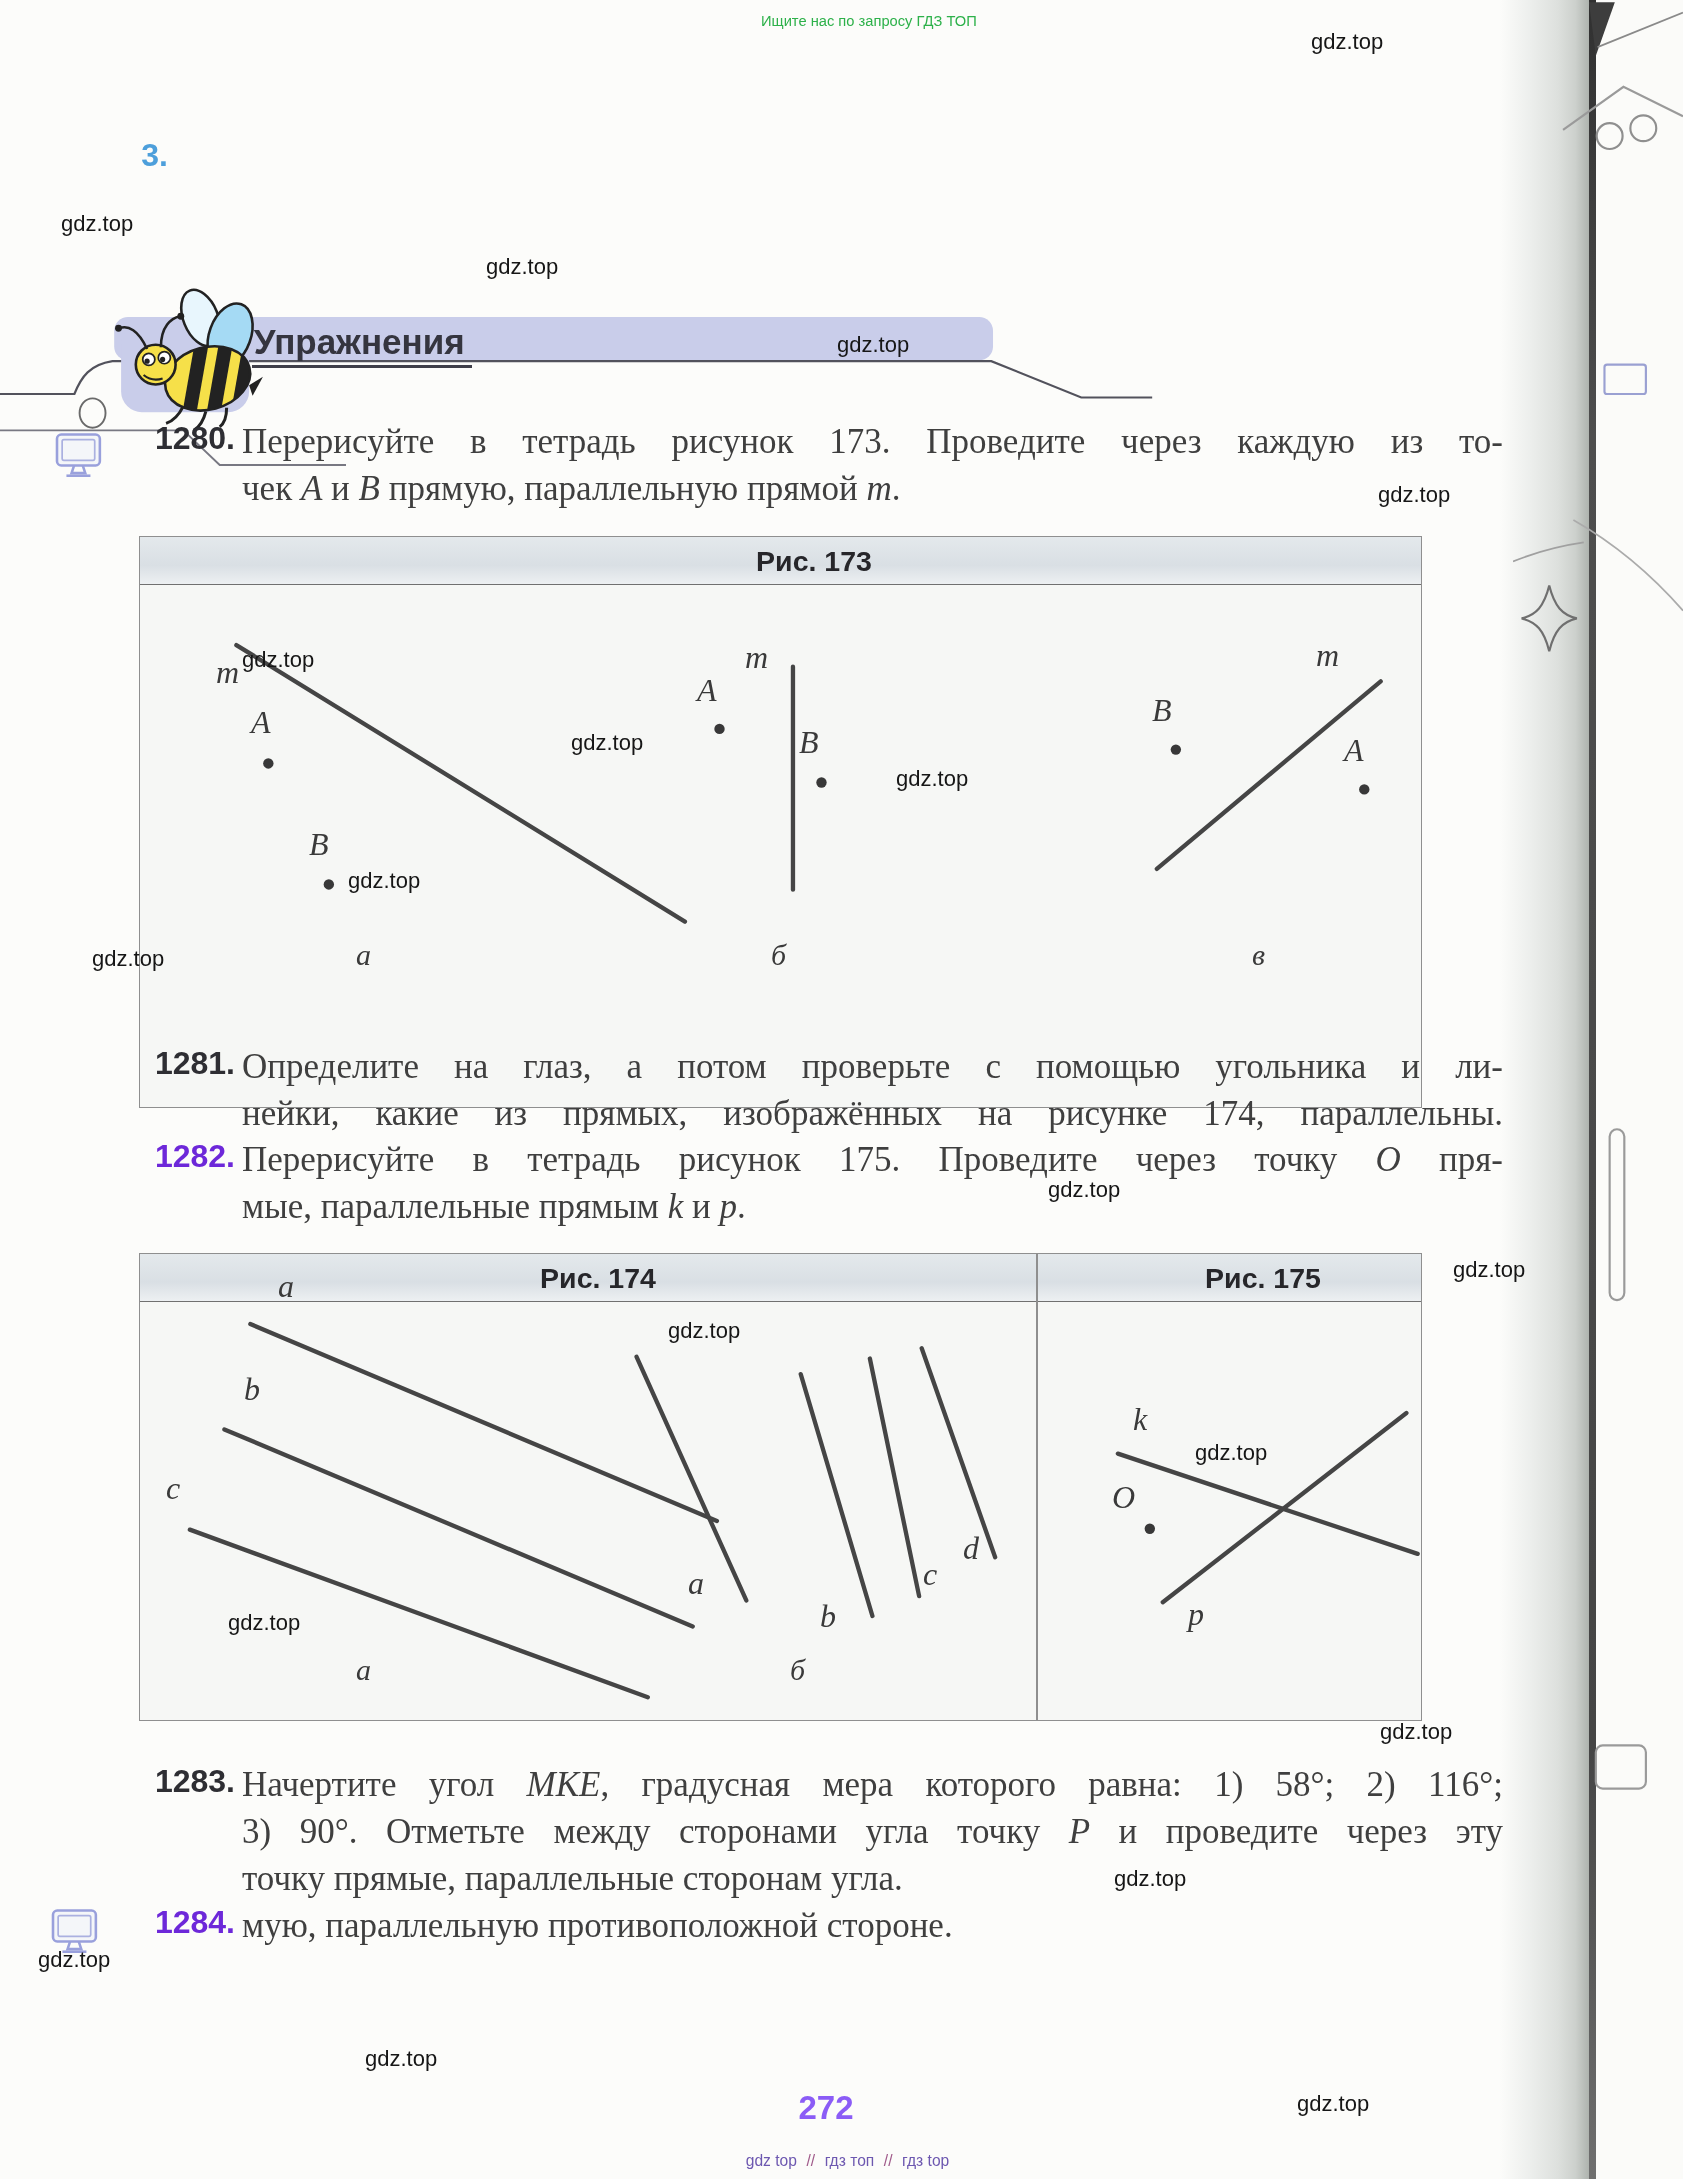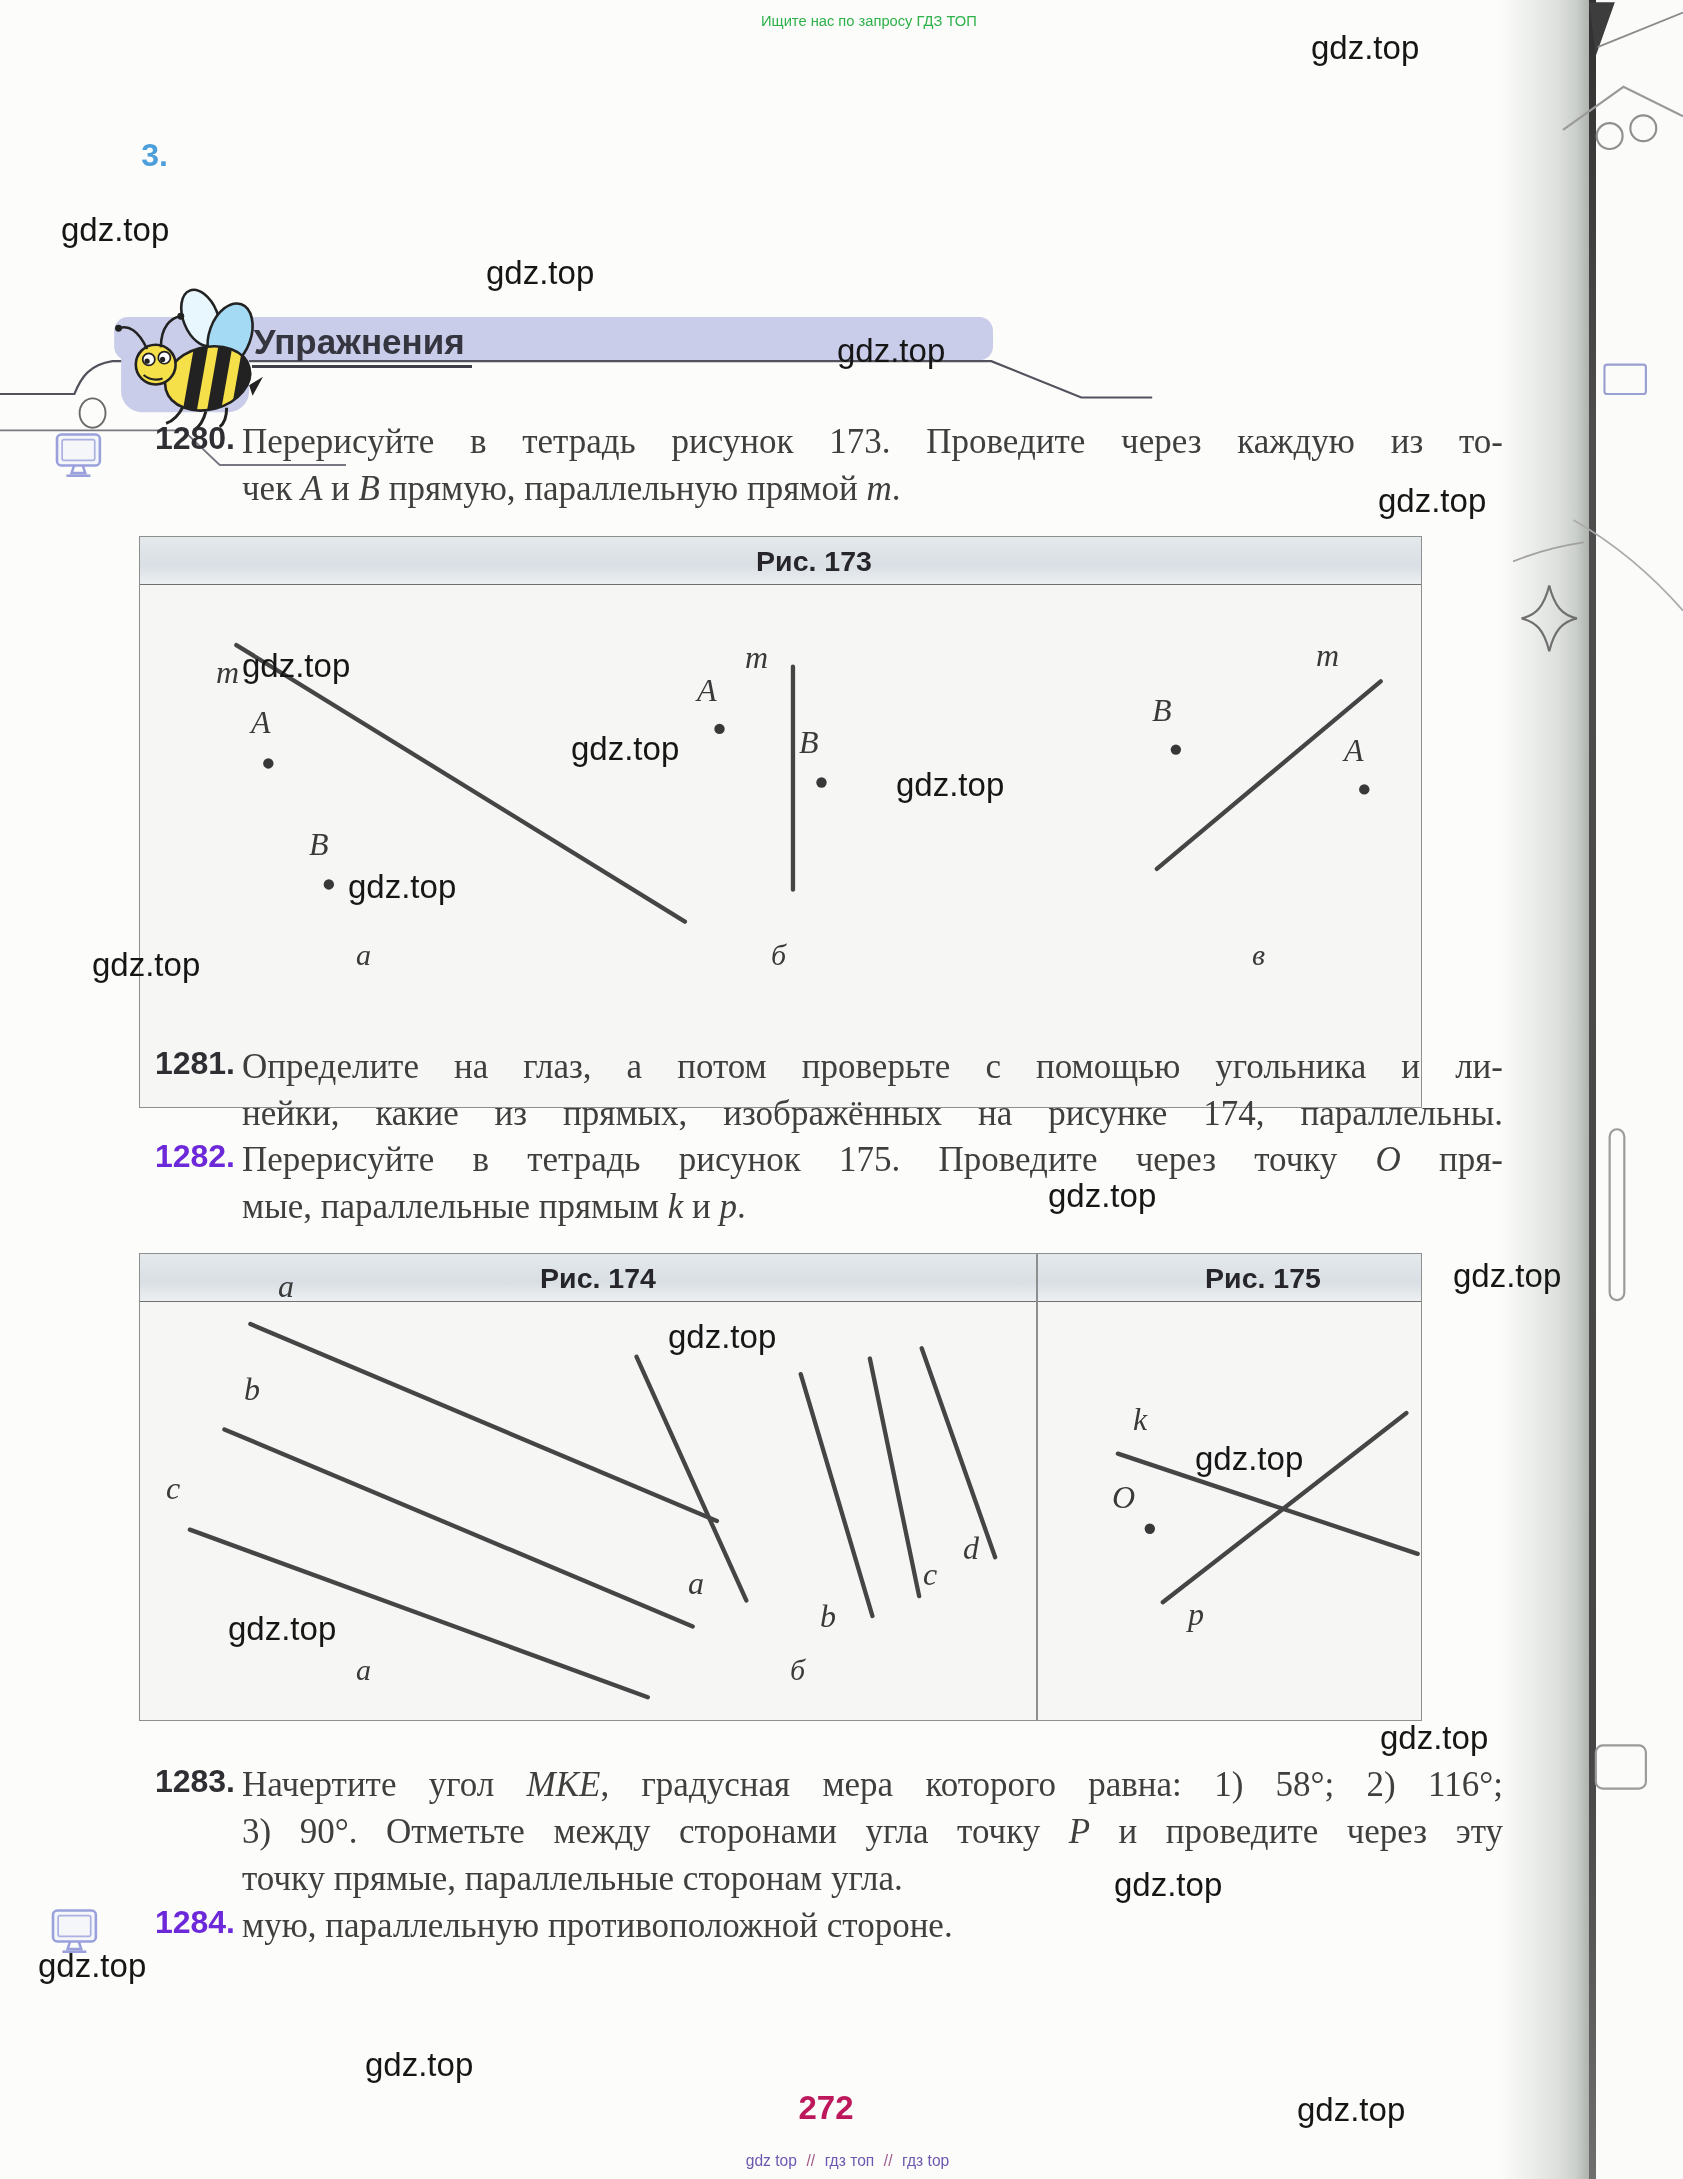--- a/index.html
+++ b/index.html
@@ -1,19 +1,19 @@
 <!DOCTYPE html>
 <html style="font-size:14px"><head>
 <meta charset="utf-8">
 <style>
   html,body{margin:0;padding:0;background:#888;}
   .page{position:relative;width:1684px;height:2180px;background:#fcfcfa;overflow:hidden;
         font-family:"Liberation Serif","DejaVu Serif",serif;}
   
-  .wm{position:absolute;font-family:"Liberation Sans","DejaVu Sans",sans-serif;font-size:33px;
+  .wm{position:absolute;font-family:"Liberation Sans","DejaVu Sans",sans-serif;font-size:22px;
       color:#161616;white-space:nowrap;z-index:30;line-height:1;}
   .top-notice{position:absolute;left:761px;top:14px;font-family:"Liberation Sans",sans-serif;
       font-size:14.7px;color:#2db14a;z-index:30;line-height:1;}
   
   .prob{position:absolute;left:0;width:1684px;z-index:10;}
   .pnum{position:absolute;left:82px;width:153px;text-align:right;top:4.3px;
         font-family:"Liberation Sans",sans-serif;font-weight:700;font-size:32px;color:#2e2e33;line-height:1;}
   .pnum.blue{color:#4d9fdb;}
   .pnum.green{color:#6d28d9;}
   .ptext{margin-left:242px;width:1261px;}
@@ -43,21 +43,21 @@
   .spine-curl{position:absolute;left:1500px;top:0;width:89px;height:2180px;z-index:20;
       background:linear-gradient(90deg,rgba(250,250,248,0) 0%,#eceeec 35%,#dde0dd 65%,#ccd0cc 85%,#aeb3ae 100%);}
   .spine-line{position:absolute;left:1589px;top:0;width:7px;height:2180px;z-index:21;
       background:linear-gradient(180deg,#303030,#4e4e4e 20%,#454545 80%,#6f6f6f);}
   .right-page{position:absolute;left:1596px;top:0;width:87px;height:2180px;background:#fbfbf9;z-index:20;}
   .doodles{position:absolute;left:1513px;top:0;z-index:25;}
   
   .margin-icon{position:absolute;z-index:12;}
   
   .page-number{position:absolute;left:783px;top:2091px;width:86px;text-align:center;z-index:10;
-      font-family:"Liberation Sans",sans-serif;font-weight:700;font-size:33px;color:#be185d;line-height:1;}
+      font-family:"Liberation Sans",sans-serif;font-weight:700;font-size:33px;color:#8b5cf6;line-height:1;}
   .footer{position:absolute;left:52px;top:2153px;width:1591px;text-align:center;z-index:10;
       font-family:"Liberation Sans",sans-serif;font-size:15.6px;color:#6d58b0;line-height:1;}
   .footer .sep{color:#a05a8a;padding:0 5.2px;}
 </style>
 </head>
 <body>
 
 <div class="page">
 
   <div class="top-notice">Ищите нас по запросу ГДЗ ТОП</div>

